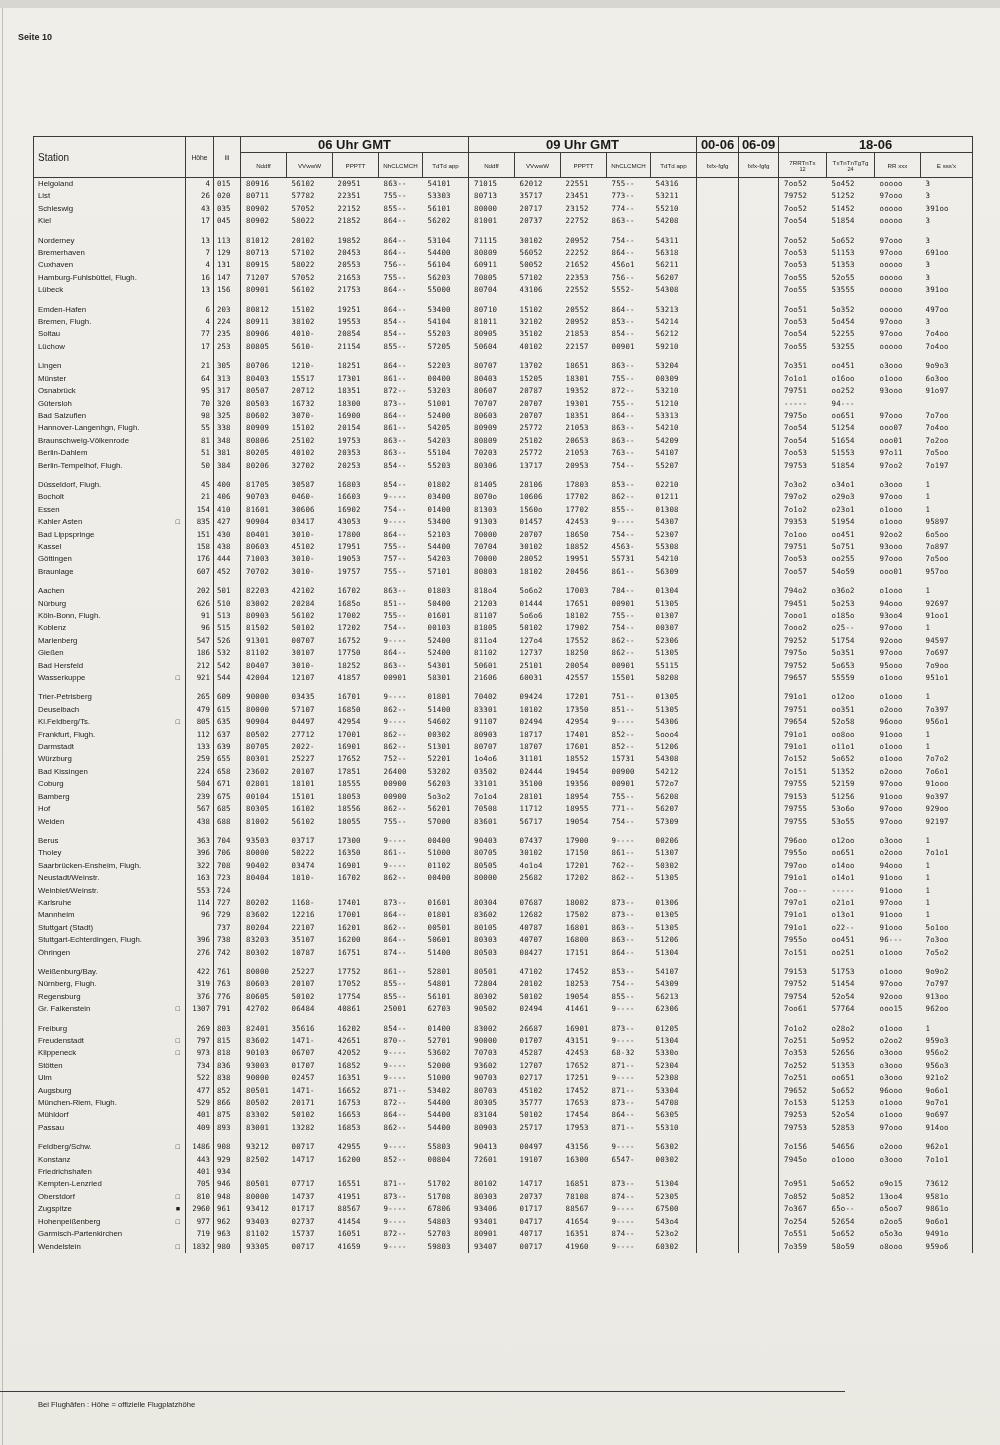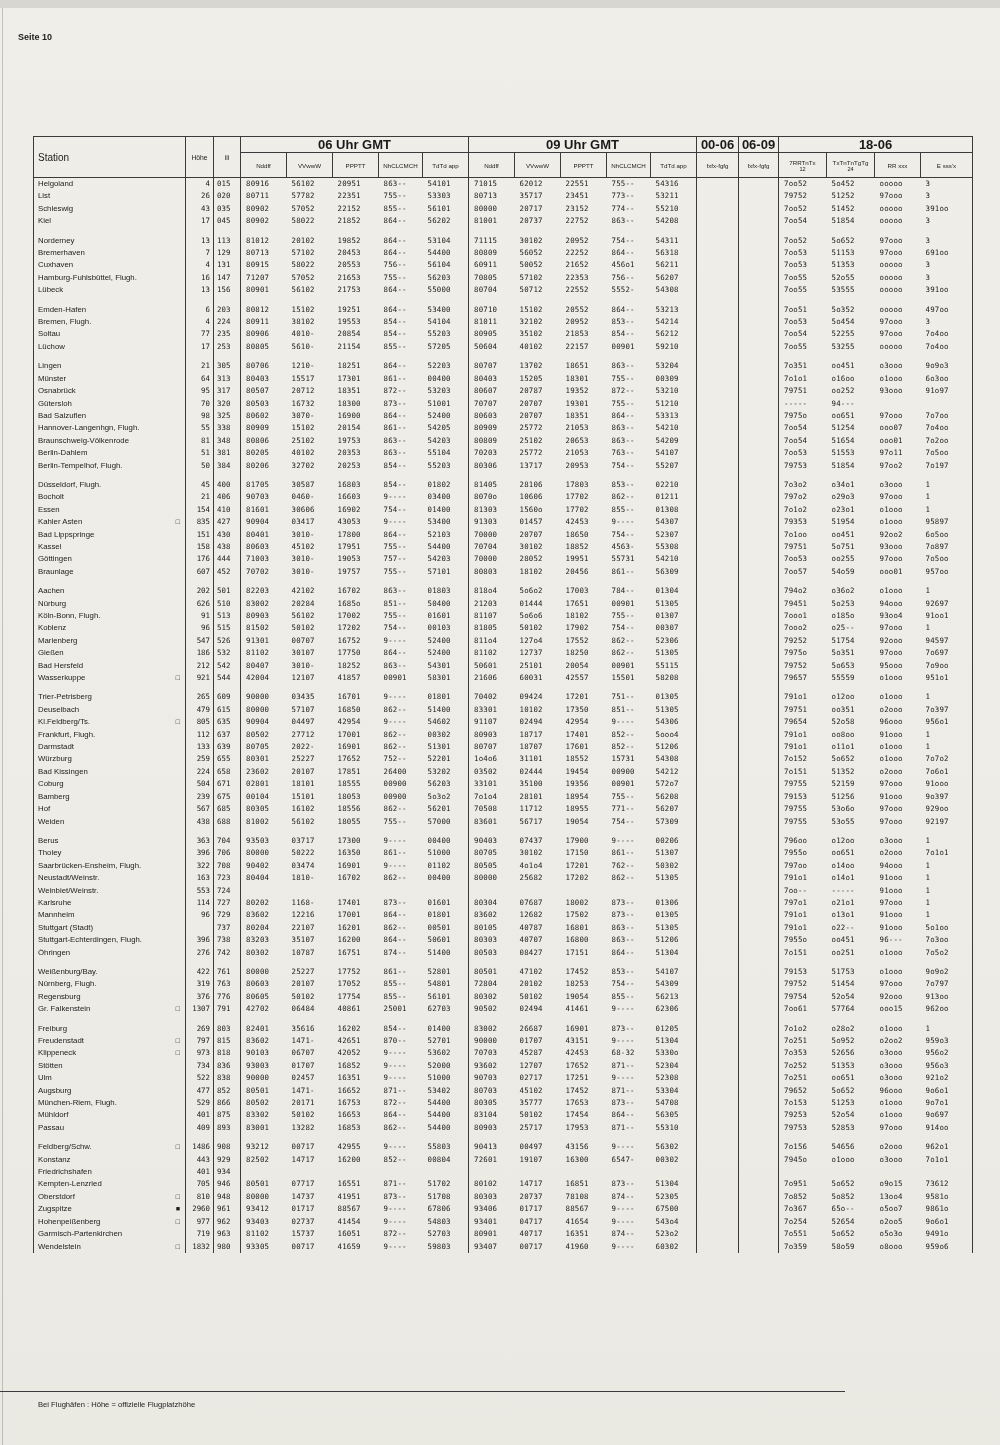--- a/index.html
+++ b/index.html
@@ -350,21 +350,21 @@
             <span class="st-name">Lübeck</span>
           </td>
           <td class="c-hoehe bl">13</td>
           <td class="c-iii bl">156</td>
           <td class="c-num bl">80901</td>
           <td class="c-num">56102</td>
           <td class="c-num">21753</td>
           <td class="c-num">864--</td>
           <td class="c-num">55000</td>
           <td class="c-num bl">80704</td>
-          <td class="c-num">50712</td>
+          <td class="c-num">43106</td>
           <td class="c-num">22552</td>
           <td class="c-num">5552-</td>
           <td class="c-num">54308</td>
           <td class="c-num bl"></td>
           <td class="c-num bl"></td>
           <td class="c-num bl">7oo55</td>
           <td class="c-num">53555</td>
           <td class="c-num">ooooo</td>
           <td class="c-num br">391oo</td>
         </tr>

